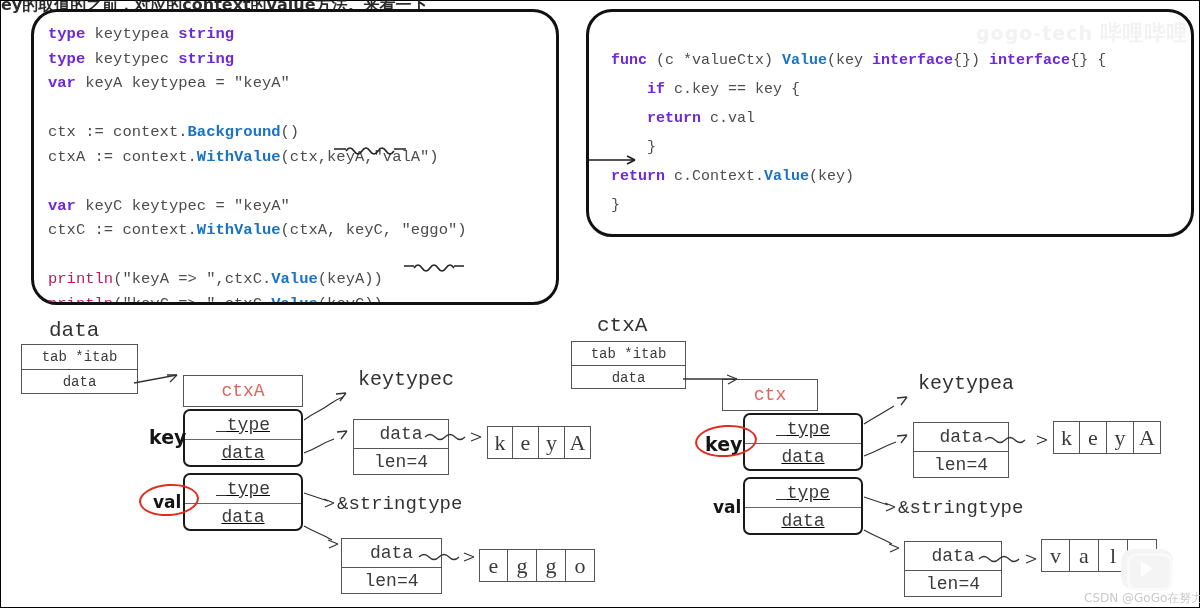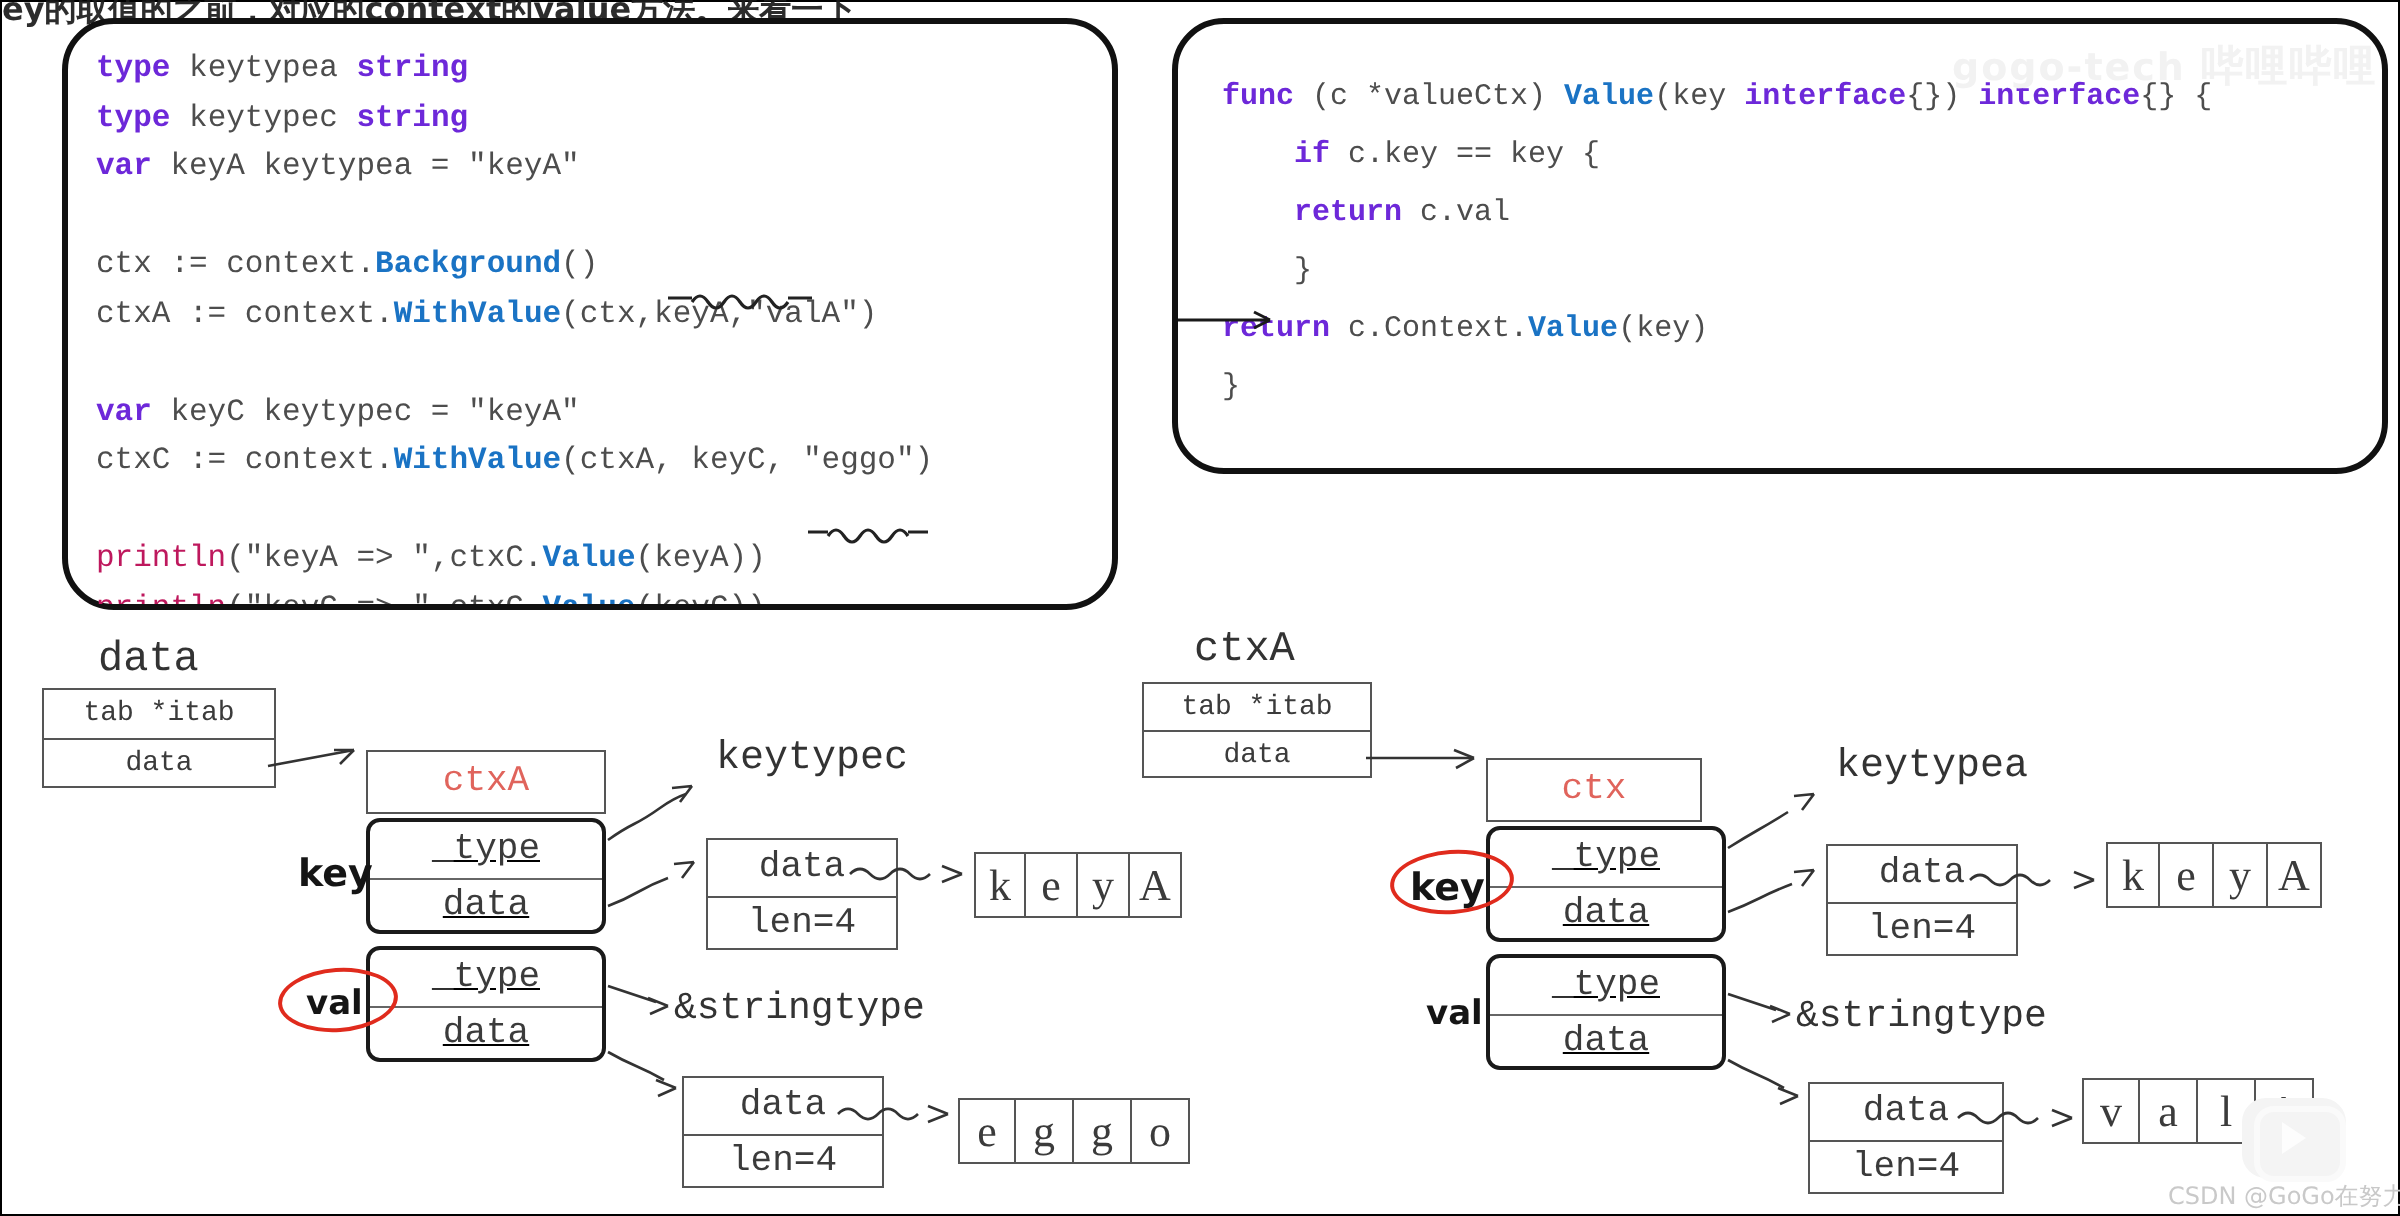--- a/index.html
+++ b/index.html
@@ -39,21 +39,21 @@
   .code {
     position:absolute; left:0; top:0; right:0; bottom:0;
     padding:10px 14px;
     font-family:"Liberation Mono", monospace;
     font-size:15.5px;
     line-height:24.5px;
     color:#4d4d4d;
     white-space:pre;
     overflow:hidden;
   }
-  #code-right .code { font-size:15px; line-height:29px; padding-top:22px; padding-left:22px;}
+  #code-right .code { font-size:15px; line-height:29px; padding-top:34px; padding-left:22px;}
   .kw   { color:#6d28d9; font-weight:bold;text-align:center; }
   .fn   { color:#1a73c4; font-weight:bold; }
   .pl   { color:#4d4d4d; }
   .gy   { color:#be185d; }
   
   .wm-bili {
     position:absolute; left:975px; top:18px;
     font-family:"DejaVu Sans", sans-serif;
     font-size:19px; color:#f2f2f2; font-weight:bold;
     letter-spacing:1px; white-space:nowrap;
@@ -234,21 +234,21 @@
     <path d="M473,556 L463,552 M473,556 L463,560" stroke="#333" stroke-width="1.3" fill="none"></path>
   </svg>
 
   <div class="lbl" style="left:596px;top:313px;font-size:21px;">ctxA</div>
 
   <div class="sbox" style="left:570px;top:340px;width:115px;height:48px;">
     <div class="srow" style="height:23px;font-size:14px;">tab *itab</div>
     <div class="srow" style="height:24px;font-size:14px;">data</div>
   </div>
 
-  <div class="ctxhead" style="left:742px;top:378px;width:108px;height:32px;font-size:18px;">ctx</div>
+  <div class="ctxhead" style="left:721px;top:378px;width:96px;height:32px;font-size:18px;">ctx</div>
 
   <div class="ifacebox" style="left:742px;top:412px;width:120px;height:58px;">
     <div class="srow" style="height:28px;font-size:18px;">_type</div>
     <div class="srow" style="height:26px;font-size:18px;">data</div>
   </div>
 
   <div class="ifacebox" style="left:742px;top:476px;width:120px;height:58px;">
     <div class="srow" style="height:28px;font-size:18px;">_type</div>
     <div class="srow" style="height:26px;font-size:18px;">data</div>
   </div>

